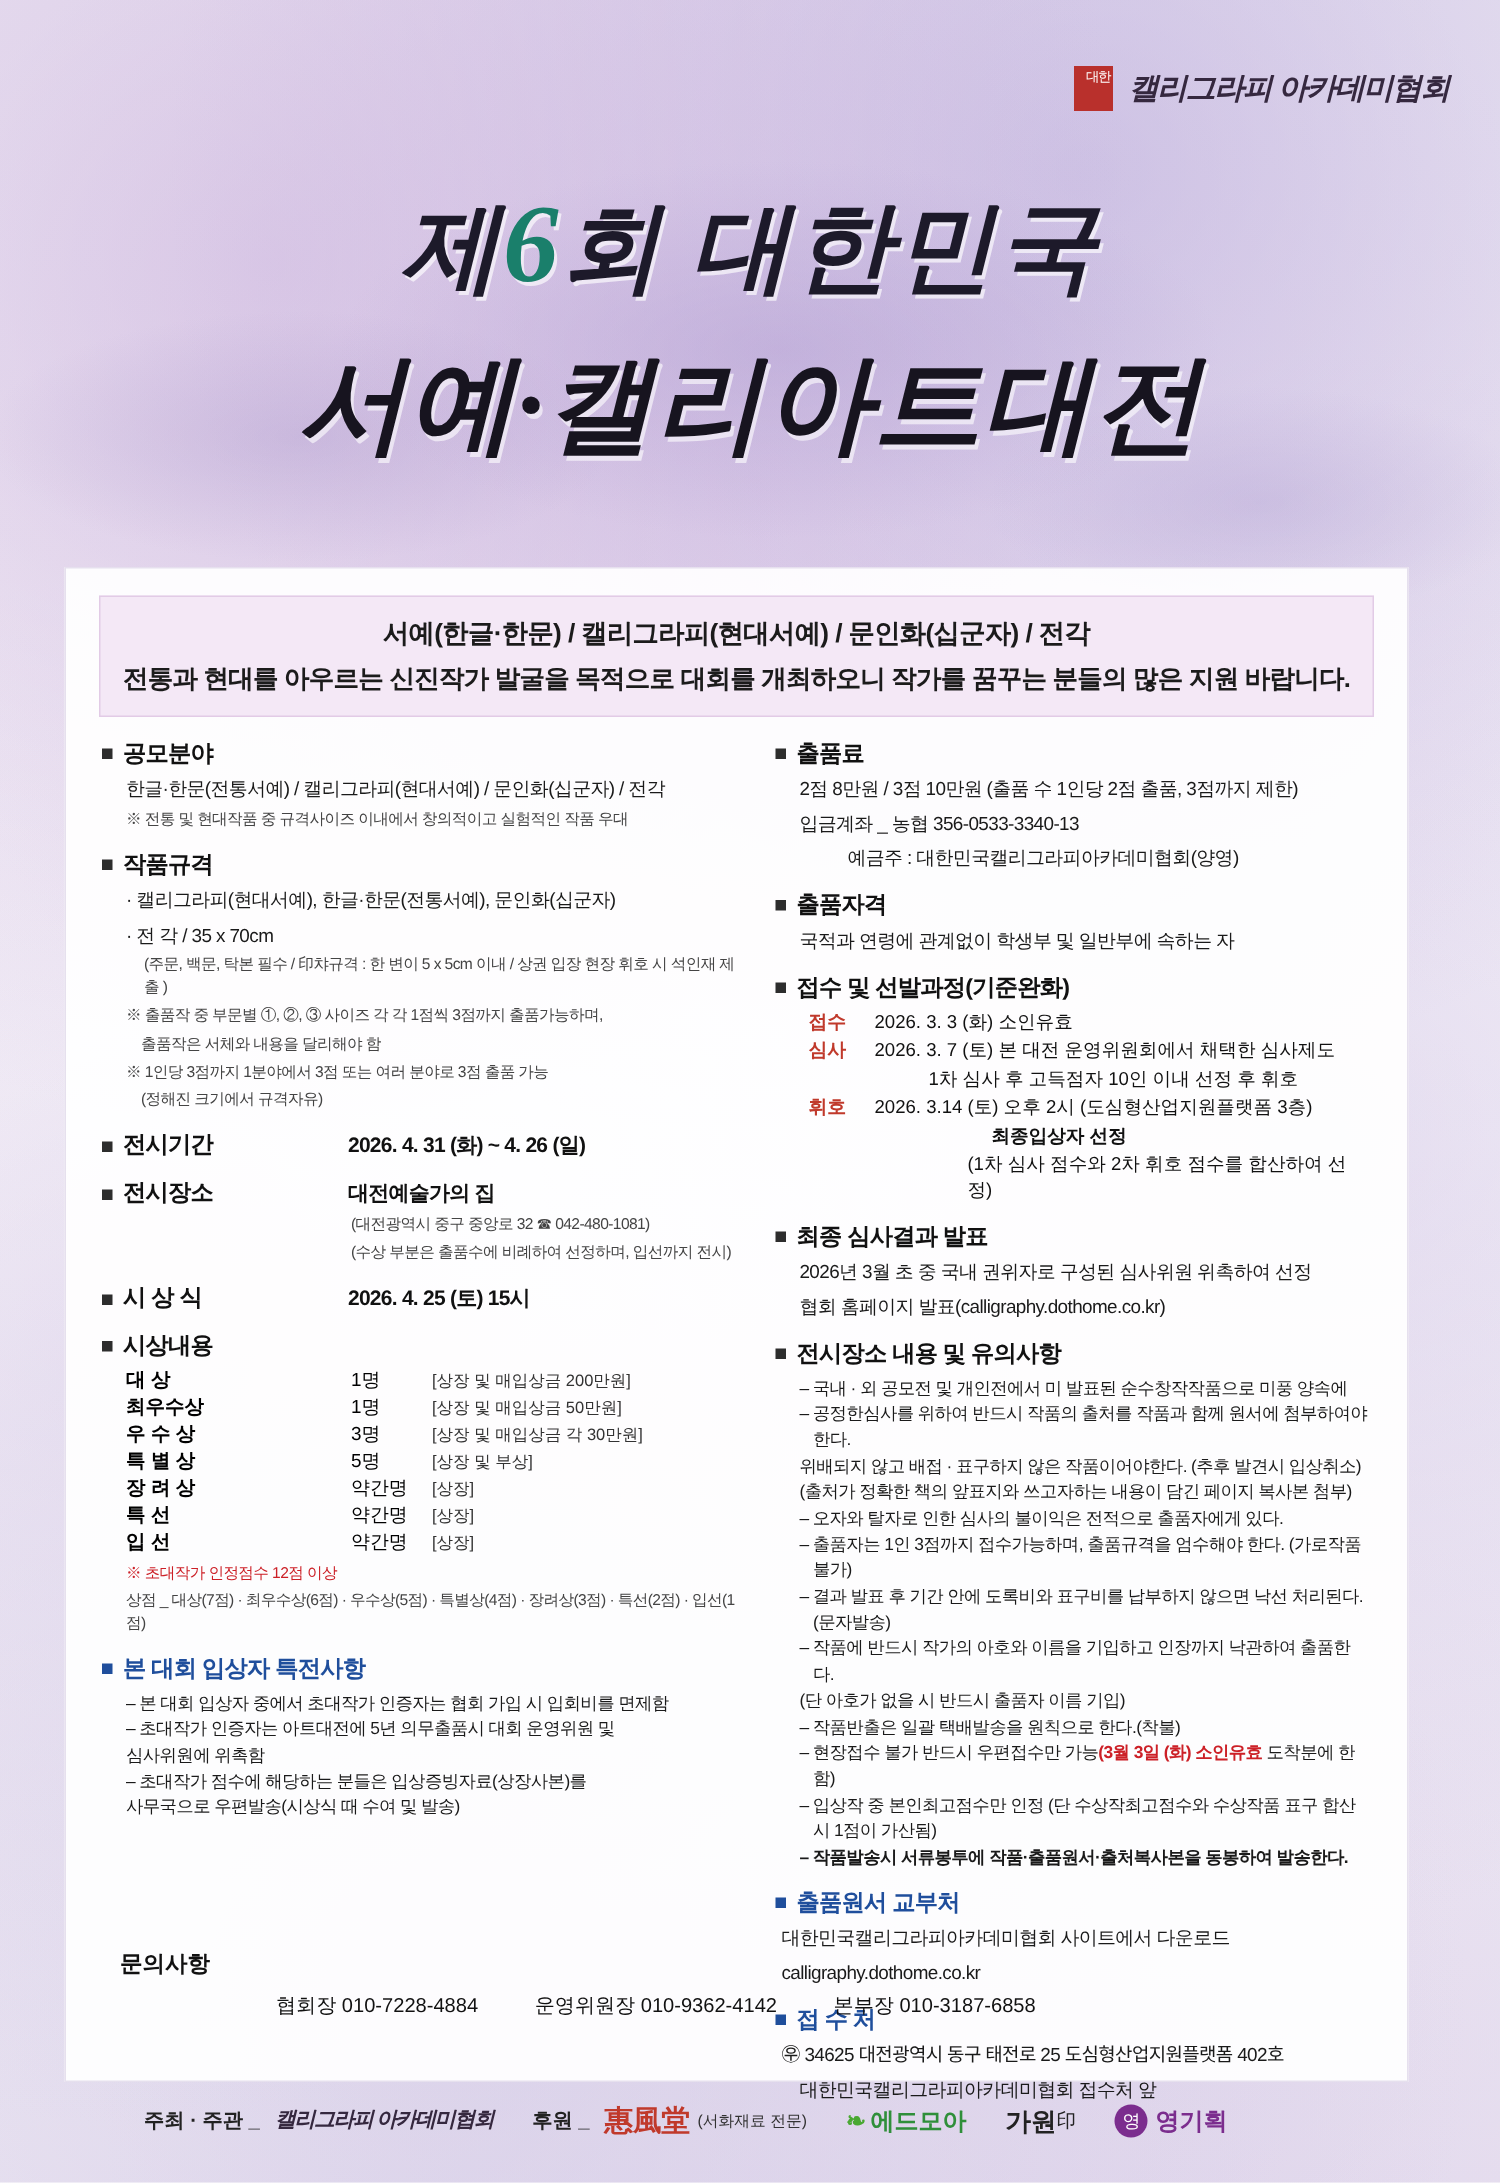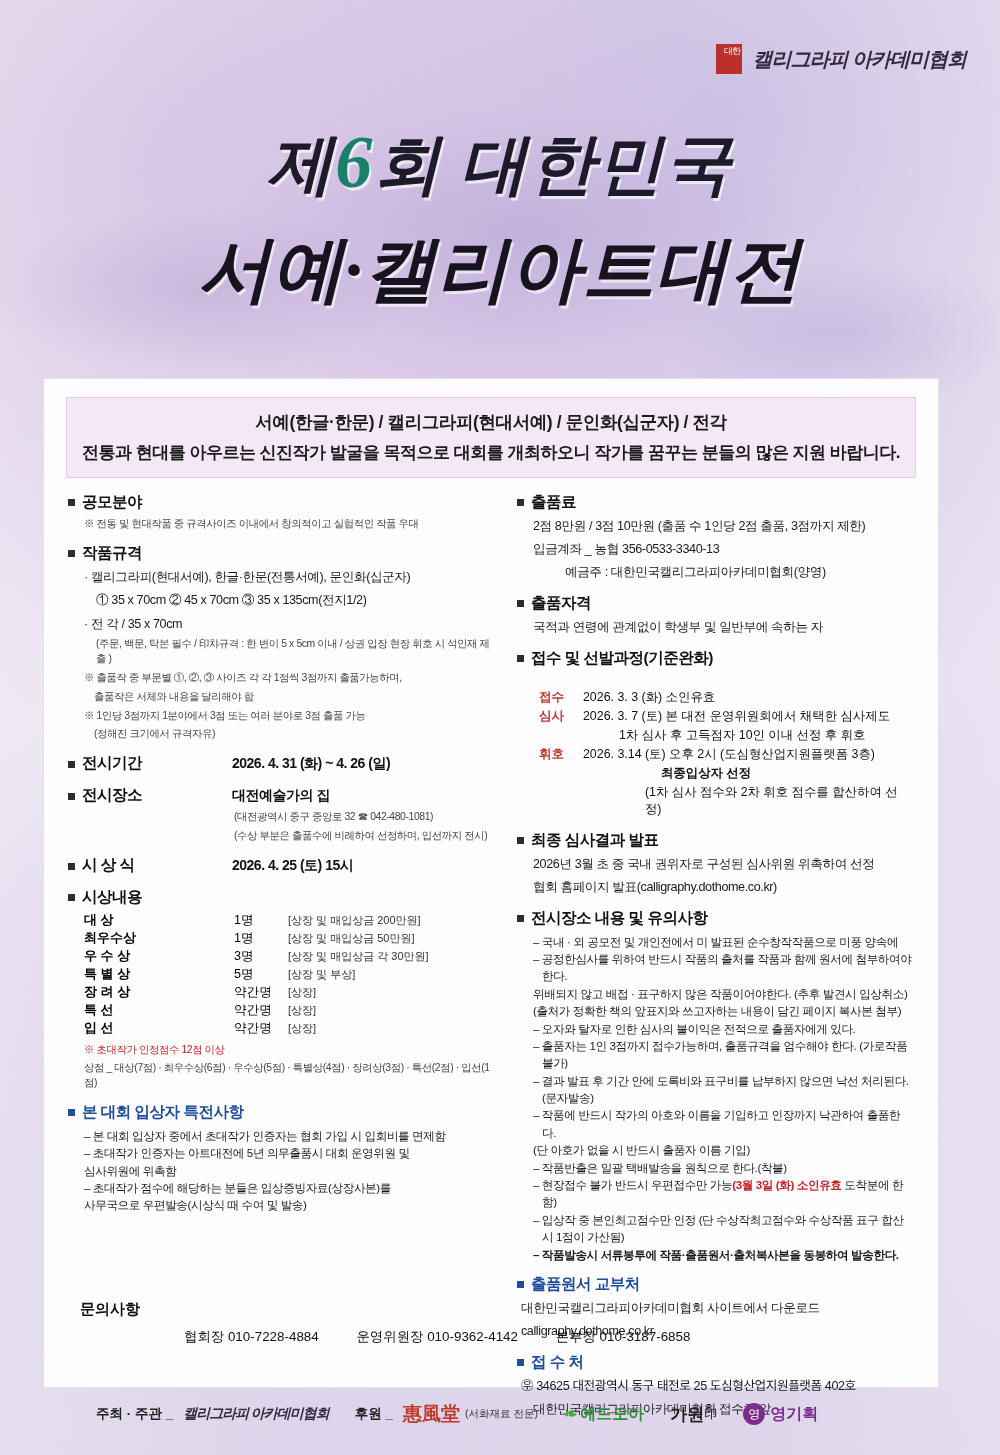--- a/index.html
+++ b/index.html
@@ -174,30 +174,30 @@
 
     <div class="cols">
 
       <div class="col-l">
 
         <div class="sec">
           <div class="sec-h">
               <span class="bullet"></span>
               <span>공모분야</span>
             </div>
+          <div class="body">한글·한문(전통서예) / 캘리그라피(현대서예) / 문인화(십군자) / 전각</div>
           <div class="body xs">※ 전통 및 현대작품 중 규격사이즈 이내에서 창의적이고 실험적인 작품 우대</div>
         </div>
 
         <div class="sec">
           <div class="sec-h">
               <span class="bullet"></span>
               <span>작품규격</span>
             </div>
           <div class="body strong">· 캘리그라피(현대서예), 한글·한문(전통서예), 문인화(십군자)</div>
-          <div class="body" style="padding-left:28px">① 35 x 70cm  ② 45 x 70cm  ③ 35 x 135cm(전지1/2)</div>
           <div class="body strong" style="margin-top:5px">· 전 각 / 35 x 70cm</div>
           <div class="body xs" style="padding-left:28px">(주문, 백문, 탁본 필수 / 印챠규격 : 한 변이 5 x 5cm 이내 / 상권 입장 현장 휘호 시 석인재 제출 )</div>
           <div class="body xs" style="margin-top:4px">※ 출품작 중 부문별 ①, ②, ③ 사이즈 각 각 1점씩 3점까지 출품가능하며,</div>
           <div class="body xs" style="padding-left:26px">출품작은 서체와 내용을 달리해야 함</div>
           <div class="body xs">※ 1인당 3점까지 1분야에서 3점 또는 여러 분야로 3점 출품 가능</div>
           <div class="body xs" style="padding-left:26px">(정해진 크기에서 규격자유)</div>
         </div>
 
         <div class="sec">
           <div class="sec-h" style="align-items:baseline">
@@ -304,21 +304,21 @@
               <span>출품자격</span>
             </div>
           <div class="body">국적과 연령에 관계없이 학생부 및 일반부에 속하는 자</div>
         </div>
 
         <div class="sec">
           <div class="sec-h">
               <span class="bullet"></span>
               <span>접수 및 선발과정(기준완화)</span>
             </div>
-          <div style="padding-left:22px;margin-top:20px">
+          <div style="padding-left:22px;margin-top:4px">
             <div class="dl">
                 <span class="dt">접수</span>
                 <span class="dd">2026. 3. 3 (화)  소인유효</span>
               </div>
             <div class="dl">
                 <span class="dt">심사</span>
                 <span class="dd">2026. 3. 7 (토)  본 대전 운영위원회에서 채택한 심사제도</span>
               </div>
             <div class="dl">
                 <span class="dt"></span>

